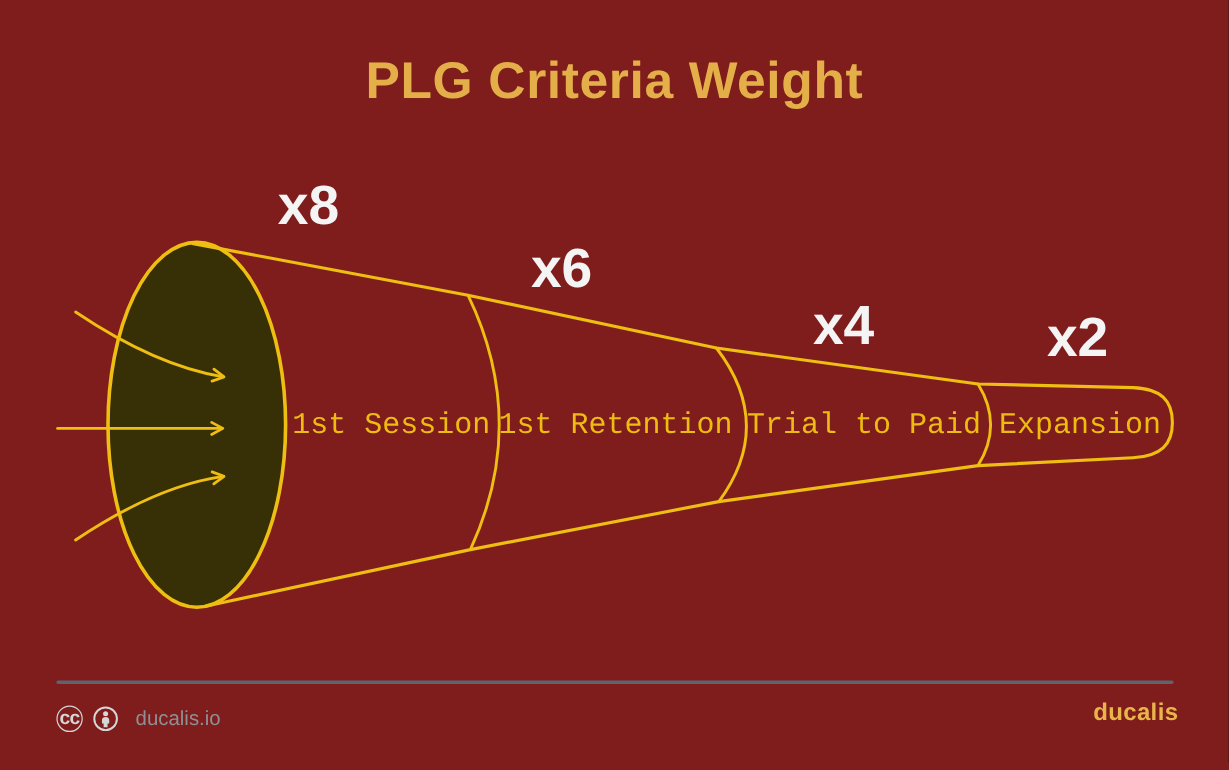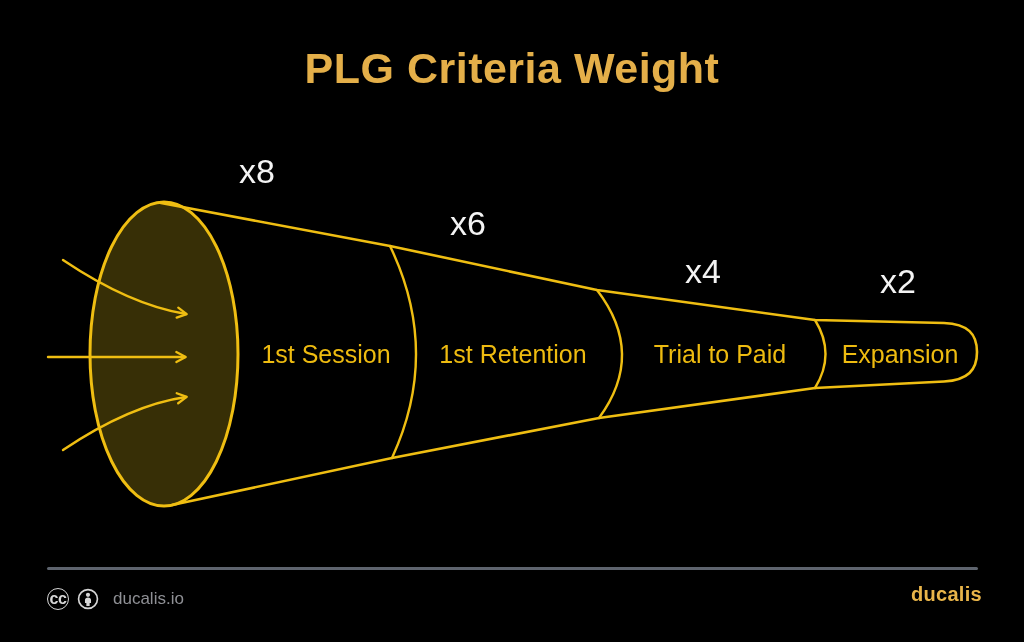--- a/index.html
+++ b/index.html
@@ -1,31 +1,31 @@
 <!DOCTYPE html>
 <html><head>
 <meta charset="utf-8">
 <style>
   html,body{margin:0;padding:0;background:#191919;}
   .canvas{
-    position:relative;width:1024px;height:642px;background:#000000;
+    position:relative;width:1024px;height:642px;background:#7f1d1d;
     font-family:"Liberation Sans", sans-serif;overflow:hidden;
   }
   .title{
     position:absolute;top:44px;left:0;width:100%;text-align:center;
     font-size:43px;font-weight:600;color:#E4AF49;letter-spacing:.5px;
   }
   .funnel-svg{position:absolute;left:0;top:0;width:1024px;height:642px;}
   .weight{
     position:absolute;transform:translate(-50%,-50%);
-    color:#F4F4F4;font-size:34px;font-weight:400;white-space:nowrap;
+    color:#F4F4F4;font-size:46px;font-weight:700;white-space:nowrap;
   }
   .stage-label{
     position:absolute;transform:translate(-50%,-50%);
-    color:#EEBB10;font-size:25px;font-weight:500;white-space:nowrap;
+    color:#EEBB10;font-size:25px;font-weight:500;white-space:nowrap;font-family:Liberation Mono, monospace;
   }
   .divider{
     position:absolute;left:47px;top:567px;width:931px;height:3px;
     background:#5E646E;border-radius:2px;
   }
   .footer-left{
     position:absolute;left:47px;top:588px;display:flex;align-items:center;gap:8px;
   }
   .cc-badge{
     width:22px;height:22px;border:1.7px solid #D6D6D6;border-radius:50%;

